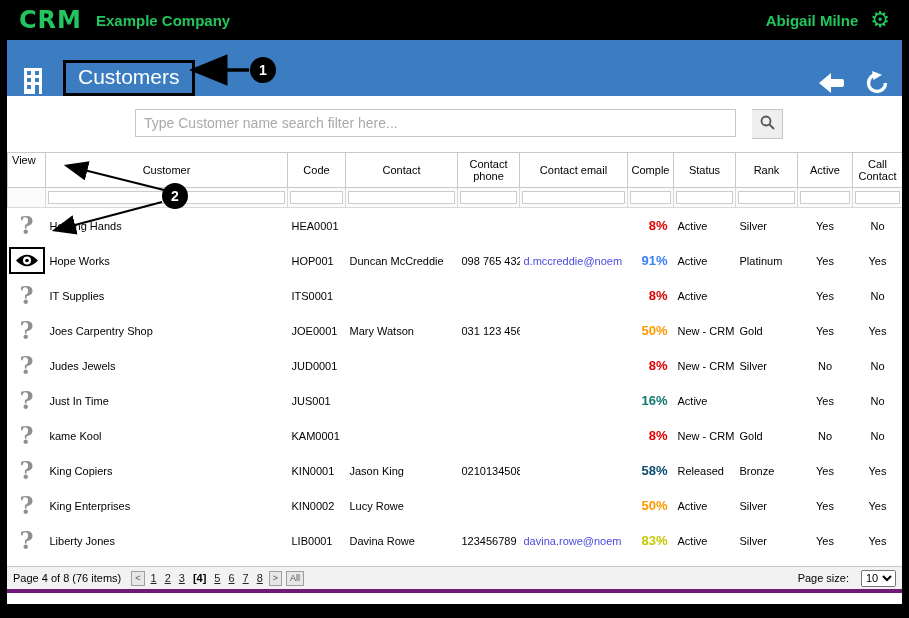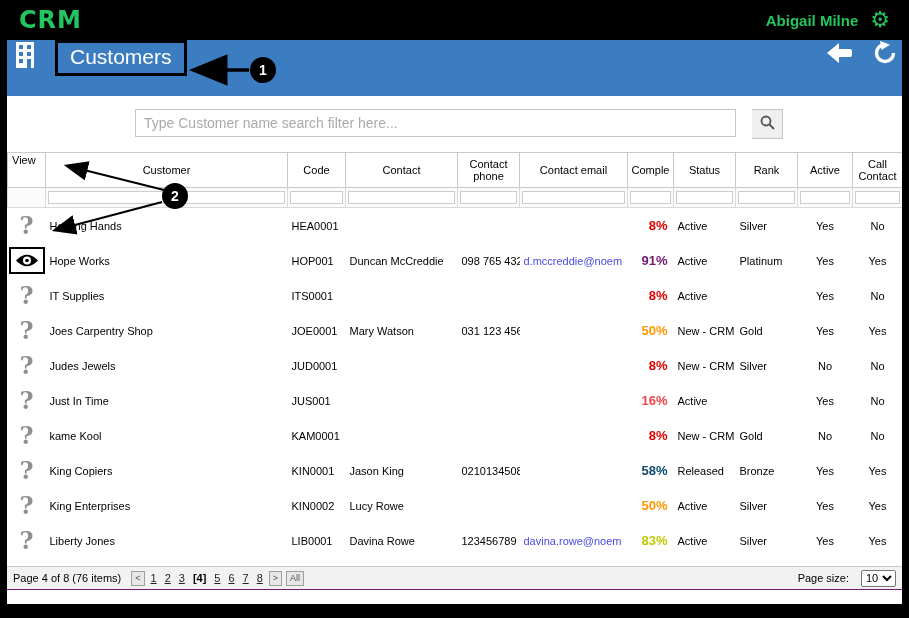--- a/index.html
+++ b/index.html
@@ -11,21 +11,21 @@
   .app{position:absolute;left:7px;right:7px;top:0;bottom:14px;background:#fff;display:flex;flex-direction:column;overflow:hidden;}
 
   
   .topbar{height:40px;background:#000;color:#22c55e;display:flex;align-items:center;padding:0 12px;flex:0 0 auto;}
   .logo{font-size:24px;font-weight:bold;letter-spacing:1px;margin-right:14px;font-family:"DejaVu Sans",sans-serif;}
   .company{font-size:15px;font-weight:bold;}
   .user{margin-left:auto;font-size:15px;font-weight:bold;}
   .gear{font-size:22px;margin-left:12px;line-height:1;cursor:pointer;}
 
   
-  .bluebar{height:56px;background:#3b7dc0;display:flex;align-items:flex-start;padding:0 4px;flex:0 0 auto;color:#fff;}
+  .bluebar{height:56px;background:#3b7dc0;display:flex;align-items:flex-end;padding:0 12px;flex:0 0 auto;color:#fff;}
   .building{margin-right:16px;display:flex;}
   .title-box{border:3px solid #000;padding:2px 12px 4px 12px;font-size:21px;color:#fff;}
   .nav-right{margin-left:auto;display:flex;align-items:center;gap:18px;}
   .navicon{display:flex;cursor:pointer;}
 
   
   .content{flex:1;background:#fff;position:relative;}
   .search-row{display:flex;margin:13px 0 0 128px;width:648px;gap:16px;}
   .search-input{flex:1;height:26px;border:1px solid #c6c6c6;padding:0 8px;font-size:14px;color:#555;background:#fff;outline:none;}
   .search-input::placeholder{color:#aaa;}
@@ -40,21 +40,21 @@
   tbody td{height:35px;padding:0 4px;vertical-align:middle;overflow:hidden;white-space:nowrap;}
   tbody td.tl{text-align:left;}
   tbody td.ctr{text-align:center;}
   tbody td.pct{text-align:right;font-size:13px;font-weight:bold;padding-right:6px;}
   tbody td.email{color:#4a4ae0;}
   .view-cell{text-align:center;padding:0;}
   .qmark{color:#8f8f8f;font-size:24px;font-weight:bold;font-family:"DejaVu Serif",serif;display:inline-block;line-height:1;cursor:pointer;}
   .eye-box{display:inline-flex;border:2px solid #000;padding:4px 4px;background:#fff;cursor:pointer;}
 
   
-  .pager{display:flex;align-items:center;background:#f2f2f2;border-top:1px solid #c9c9c9;border-bottom:1px solid #701a75;height:22px;padding:0 6px;font-size:11px;margin-top:8px;width:883px;}
+  .pager{display:flex;align-items:center;background:#f2f2f2;border-top:1px solid #c9c9c9;border-bottom:4px solid #701a75;height:22px;padding:0 6px;font-size:11px;margin-top:8px;width:883px;}
   .page-btn{border:1px solid #9f9f9f;background:#e7e7e7;font-size:9px;padding:0 3px;margin:0 2px;height:13px;display:inline-flex;align-items:center;color:#555;cursor:pointer;}
   .page-link{margin:0 4px;text-decoration:underline;color:#222;cursor:pointer;}
   .page-current{font-weight:bold;margin:0 4px;color:#000;}
   .pager-summary{margin-right:8px;}
   .page-size{margin-left:auto;display:flex;align-items:center;gap:12px;}
   .page-size select{height:17px;font-size:11px;}
 
   
   .overlay{position:absolute;left:0;top:0;pointer-events:none;}
   .badge{position:absolute;width:26px;height:26px;border-radius:50%;background:#000;color:#fff;display:flex;align-items:center;justify-content:center;font-size:14px;font-weight:bold;z-index:20;}
@@ -62,20 +62,21 @@
   #badge2{left:162px;top:183px;}
 </style>
 </head>
 <body>
 
 <div class="frame">
   <div class="app">
 
     <div class="topbar">
       <span class="logo">CRM</span>
+      <span class="company">Example Company</span>
       <span class="user">Abigail Milne</span>
       <span class="gear">⚙</span>
     </div>
 
     <div class="bluebar">
       <span class="building">
         <svg width="28" height="30" viewBox="0 0 28 30">
           <rect x="5" y="2" width="18" height="26" fill="#fff"></rect>
           <rect x="8" y="5" width="4" height="4" fill="#3b7dc0"></rect>
           <rect x="16" y="5" width="4" height="4" fill="#3b7dc0"></rect>
@@ -176,21 +177,21 @@
                     <path d="M1 7.5 Q12 -4 23 7.5 Q12 19 1 7.5 Z" fill="#000"></path>
                     <circle cx="12" cy="7.5" r="4" fill="#fff"></circle>
                     <circle cx="12" cy="7.5" r="1.8" fill="#000"></circle>
                   </svg>
                 </span></td>
               <td class="tl">Hope Works</td>
               <td class="tl">HOP001</td>
               <td class="tl">Duncan McCreddie</td>
               <td class="tl">098 765 4321</td>
               <td class="tl email">d.mccreddie@noem</td>
-              <td class="pct" style="color: #701a75;">91%</td>
+              <td class="pct" style="color: #3b82f6;">91%</td>
               <td class="tl">Active</td>
               <td class="tl">Platinum</td>
               <td class="ctr">Yes</td>
               <td class="ctr">Yes</td>
             </tr>
             <tr>
               <td class="view-cell"><span class="qmark">?</span></td>
               <td class="tl">IT Supplies</td>
               <td class="tl">ITS0001</td>
               <td class="tl"></td>
@@ -228,21 +229,21 @@
               <td class="ctr">No</td>
               <td class="ctr">No</td>
             </tr>
             <tr>
               <td class="view-cell"><span class="qmark">?</span></td>
               <td class="tl">Just In Time</td>
               <td class="tl">JUS001</td>
               <td class="tl"></td>
               <td class="tl"></td>
               <td class="tl email"></td>
-              <td class="pct" style="color: #ef4444;">16%</td>
+              <td class="pct" style="color: #0f766e;">16%</td>
               <td class="tl">Active</td>
               <td class="tl"></td>
               <td class="ctr">Yes</td>
               <td class="ctr">No</td>
             </tr>
             <tr>
               <td class="view-cell"><span class="qmark">?</span></td>
               <td class="tl">kame Kool</td>
               <td class="tl">KAM0001</td>
               <td class="tl"></td>

